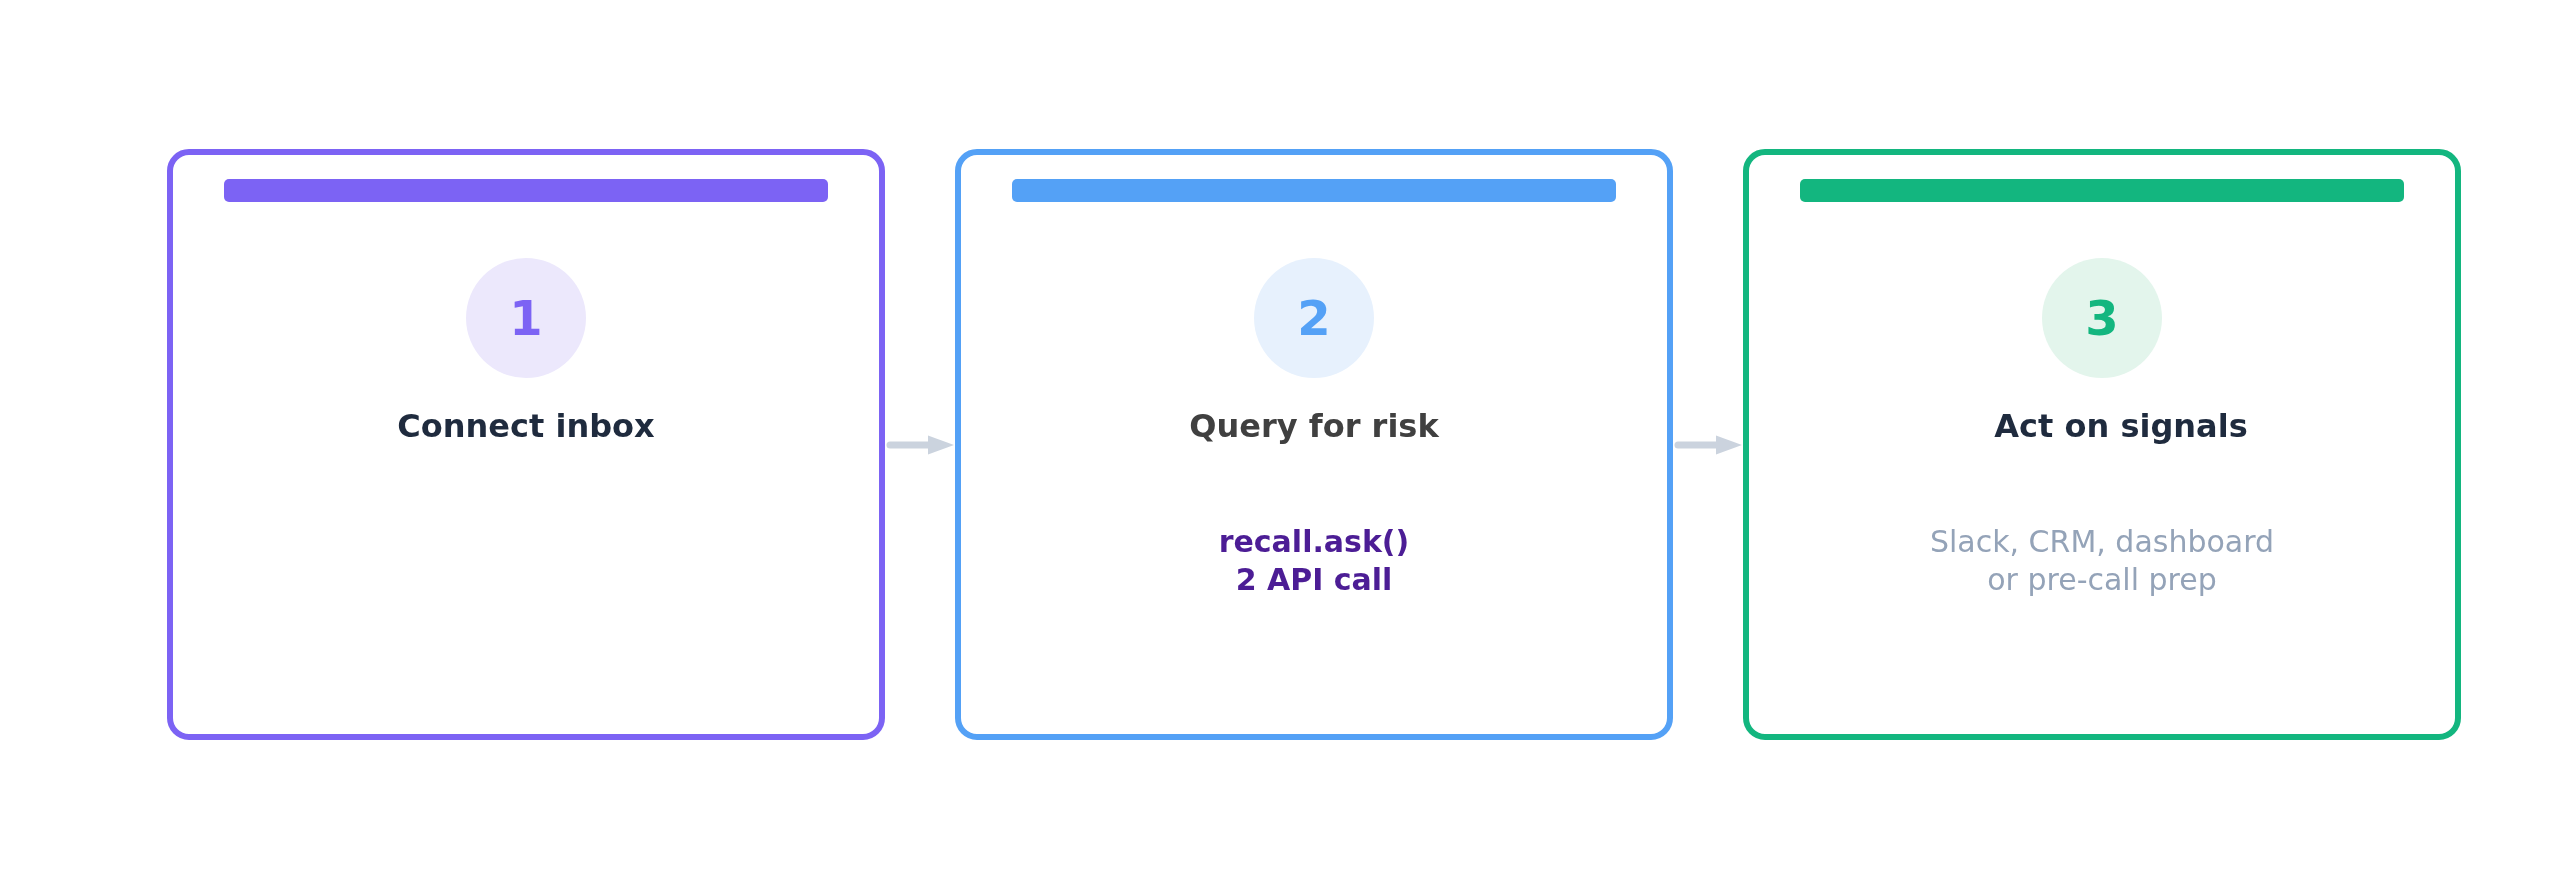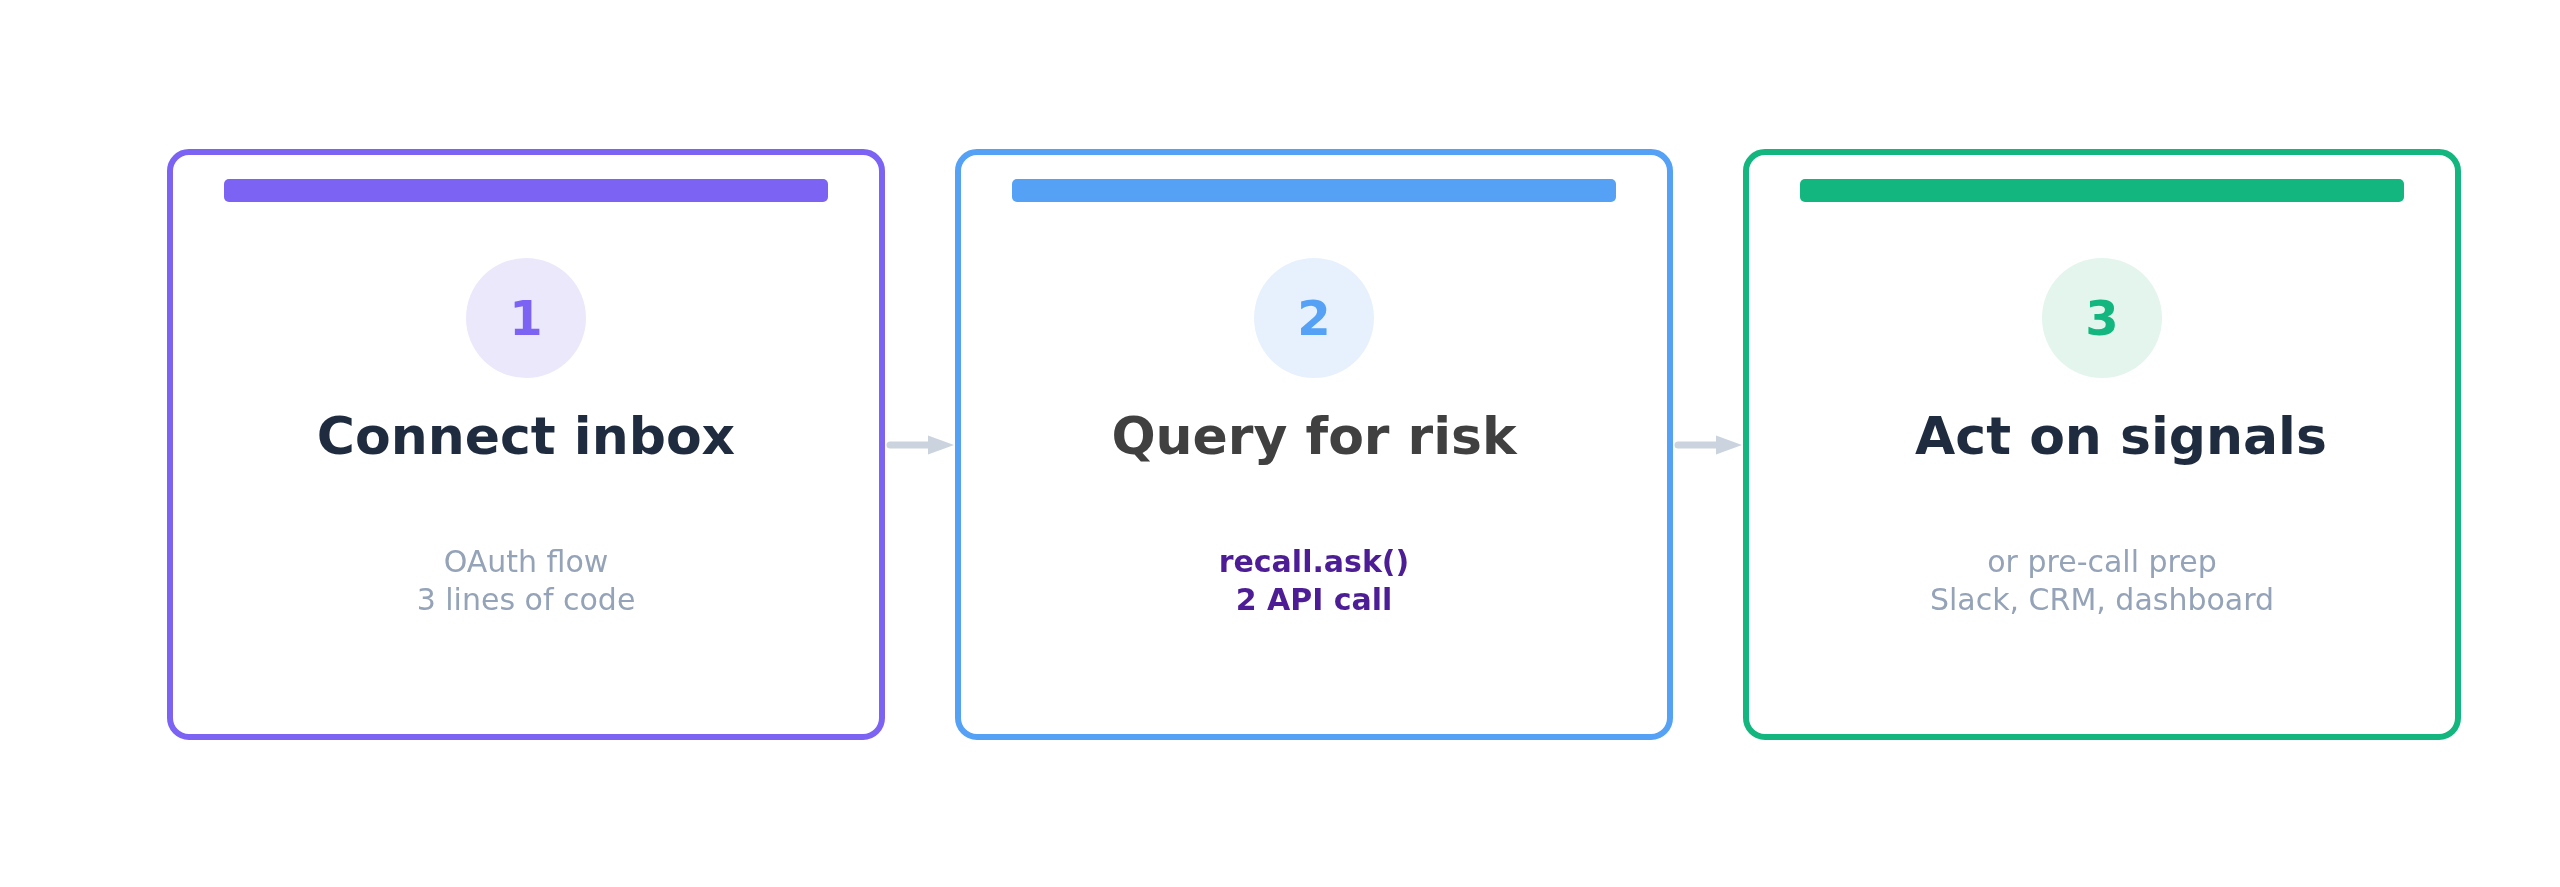--- a/index.html
+++ b/index.html
@@ -46,21 +46,21 @@
     justify-content: center;
   }
   .num {
     font-size: 48px;
     font-weight: 700;
     line-height: 1;
     color: var(--accent, #999);
   }
   .step-title {
     margin-top: 32px;
-    font-size: 52px;
+    font-size: 32px;
     font-weight: 700;
     line-height: 1;
     color: #1f2b3e;
     text-align: center;
   }
   .step-desc {
     margin-top: 81px;
     font-size: 30px;
     line-height: 38px;
     color: #94a3b8;
@@ -81,24 +81,20 @@
 <body style="background: rgb(255, 255, 255);">
 
 <div class="flow">
 
   <div class="card" style="--accent: #7c63f4; --fill: #ece8fc;">
     <div class="accent-bar"></div>
     <div class="num-circle">
       <span class="num">1</span>
     </div>
     <div class="step-title" style="color: rgb(31, 43, 62);">Connect inbox</div>
-    <div class="step-desc" style="color: rgb(148, 163, 184);">
-      <div>OAuth flow</div>
-      <div>3 lines of code</div>
-    </div>
   </div>
 
   <div class="arrow-gap" style="--arrow: #cbd3de;">
     <svg width="70" height="30" viewBox="0 0 70 30">
       <line x1="5" y1="15" x2="46" y2="15" stroke="currentColor" stroke-width="7" stroke-linecap="round"></line>
       <path d="M43 5.5 L69 15 L43 24.5 Z" fill="currentColor"></path>
     </svg>
   </div>
 
   <div class="card" style="--accent: #54a1f6; --fill: #e7f1fd;">
@@ -120,18 +116,18 @@
     </svg>
   </div>
 
   <div class="card" style="--accent: #13b67f; --fill: #e3f5ec;">
     <div class="accent-bar"></div>
     <div class="num-circle">
       <span class="num">3</span>
     </div>
     <div class="step-title" style="color: rgb(31, 43, 62); margin-left: 38px;">Act on signals</div>
     <div class="step-desc" style="color: rgb(148, 163, 184);">
+      <div>Slack, CRM, dashboard</div>
       <div>or pre-call prep</div>
-      <div>Slack, CRM, dashboard</div>
     </div>
   </div>
 
 </div>
 
 </body></html>

